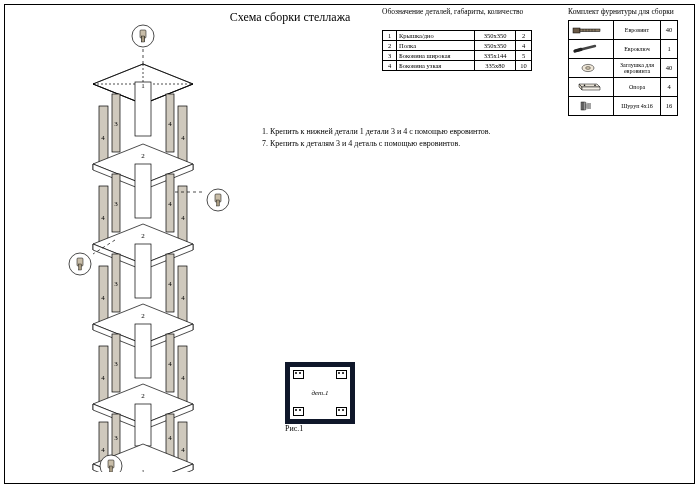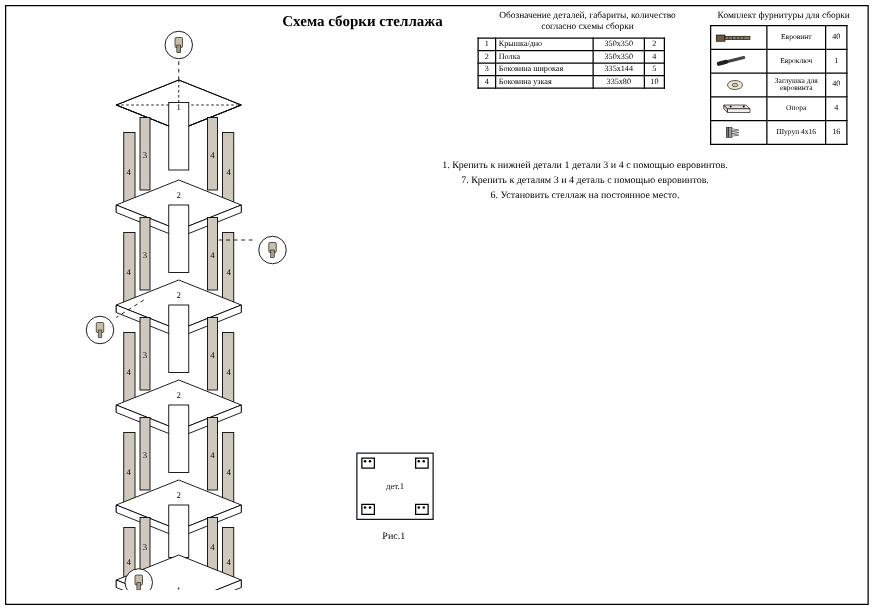--- a/index.html
+++ b/index.html
@@ -11,25 +11,25 @@
     position:relative;
     overflow:hidden;
   }
   .frame{
     position:absolute;left:4px;top:4px;width:691px;height:480px;
     border:1px solid #000;
     box-sizing:border-box;
   }
   .title{
     position:absolute;left:200px;top:10px;width:180px;
-    text-align:center;font-weight:bold;font-size:12px;
+    text-align:center;font-weight:normal;font-size:12px;
   }
   
   .tbl-head{
-    position:absolute;font-size:7.5px;text-align:center;line-height:1.15;
+    position:absolute;font-size:7.5px;text-align:left;line-height:1.15;
   }
   table.parts{
     position:absolute;border-collapse:collapse;font-size:6.5px;
   }
   table.parts td{
     border:1px solid #000;padding:0 2px;height:9px;line-height:9px;
     white-space:nowrap;
   }
   table.parts td.num{text-align:center;width:9px;}
   table.parts td.name{width:73px;text-align:left;}
@@ -45,57 +45,57 @@
   }
   table.fitt td.pic{width:40px;height:18px;text-align:center;vertical-align:middle;}
   table.fitt td.nm{width:42px;text-align:center;vertical-align:middle;font-size:6px;}
   table.fitt td.q{width:12px;text-align:center;vertical-align:middle;}
 
   
   .steps{
     position:absolute;left:262px;top:126px;width:412px;
     font-size:8px;line-height:1.52;
   }
-  .steps div{white-space:nowrap;text-align:center;}
+  .steps div{white-space:nowrap;}
 
   
   .fig1-wrap{position:absolute;left:285px;top:362px;}
   .fig1-box{
-    position:relative;width:60px;height:52px;border:1px solid #0f172a;
+    position:relative;width:60px;height:52px;border:5px solid #0f172a;
     background:#fff;
+    font-style:italic;
   }
   .fig1-box .sq{
     position:absolute;width:9px;height:7px;border:1px solid #000;background:#fff;
   }
   .fig1-box .sq i{
     position:absolute;left:1px;top:1px;width:2px;height:2px;background:#000;border-radius:50%;
   }
   .fig1-box .sq i.b{left:5px;}
   .fig1-label{
     position:absolute;left:0;top:0;width:60px;height:52px;
     display:flex;align-items:center;justify-content:center;font-size:7px;
   }
   .fig1-cap{
-    position:absolute;left:285px;top:424px;width:60px;text-align:center;font-size:8px;
+    position:absolute;left:285px;top:424px;width:60px;text-align:left;font-size:8px;
   }
 
   
   .draw{position:absolute;left:55px;top:22px;width:200px;height:450px;}
   svg{display:block;}
 </style>
 </head>
 <body>
 
 <div class="frame"></div>
 
 <div class="title">Схема сборки стеллажа</div>
 
 <div class="tbl-head" style="left:382px;top:8px;width:176px;">
   <div>Обозначение деталей, габариты, количество</div>
-  <div>согласно схемы сборки</div>
 </div>
 
 <table class="parts" style="left:382px;top:30px;">
   <tbody>
       <tr>
     <td class="num">1</td>
     <td class="name">Крышка/дно</td>
     <td class="dim">350х350</td>
     <td class="qty">2</td>
   </tr>
@@ -182,21 +182,20 @@
     </td>
     <td class="nm">Шуруп 4х16</td>
     <td class="q">16</td>
   </tr>
 </tbody>
   </table>
 
 <div class="steps">
   <div>1. Крепить к нижней детали 1 детали 3 и 4 с помощью евровинтов.</div>
   <div>7. Крепить к деталям 3 и 4 деталь с помощью евровинтов.</div>
-  <div>6. Установить стеллаж на постоянное место.</div>
 </div>
 
 <div class="fig1-wrap">
   <div class="fig1-box">
     <div class="sq" style="left:3px;top:3px;">
         <i></i>
         <i class="b"></i>
       </div>
     <div class="sq" style="right:3px;top:3px;">
         <i></i>

